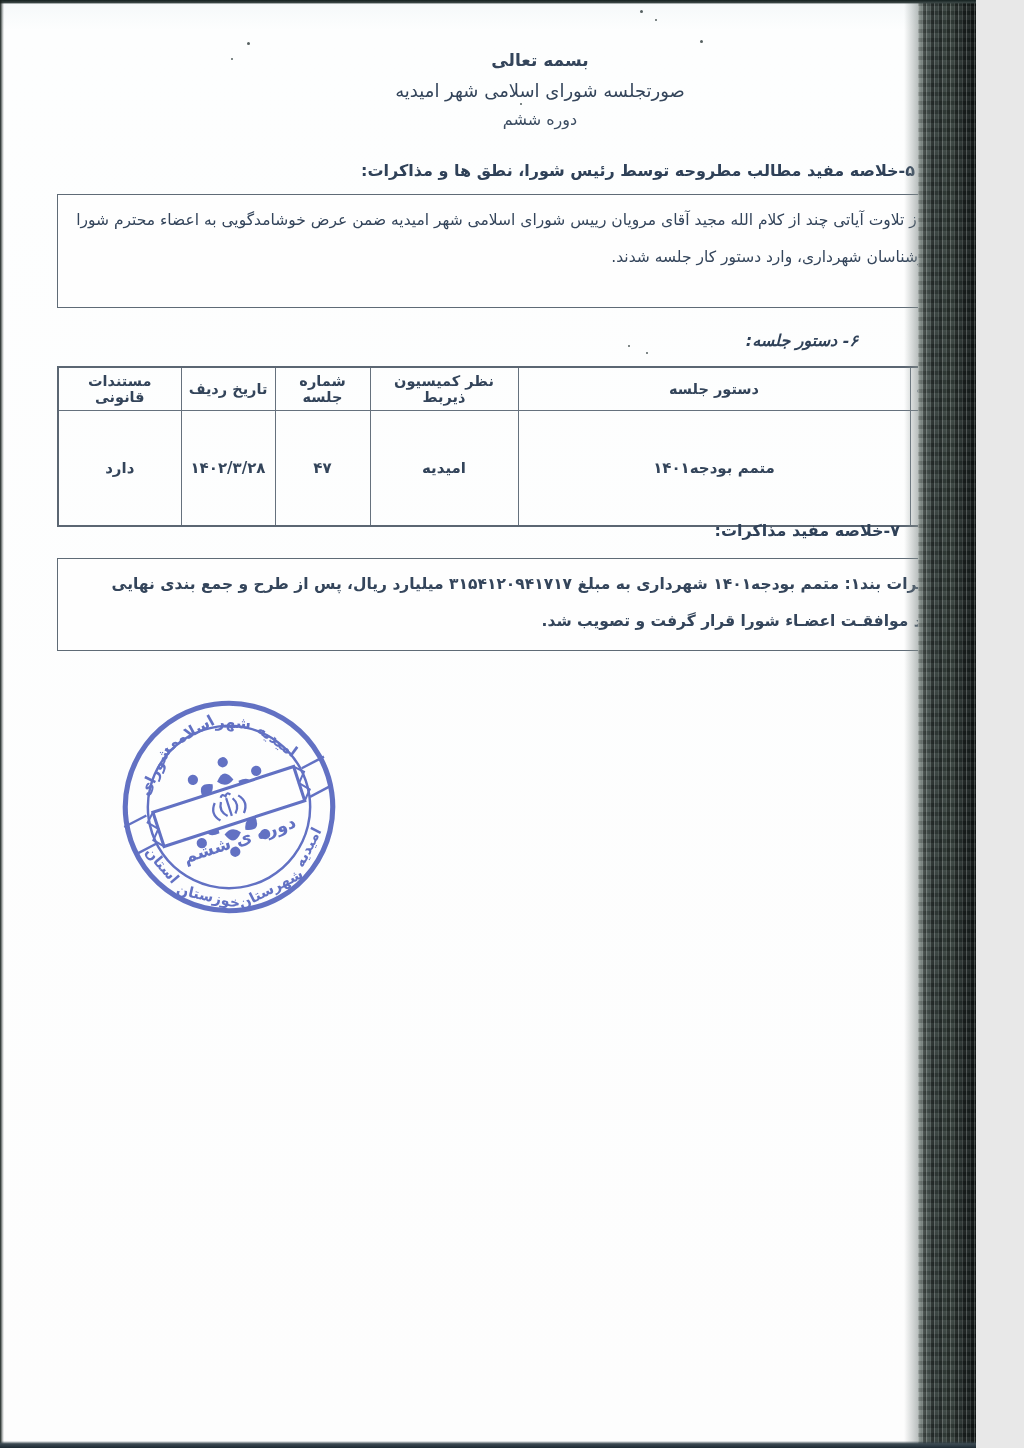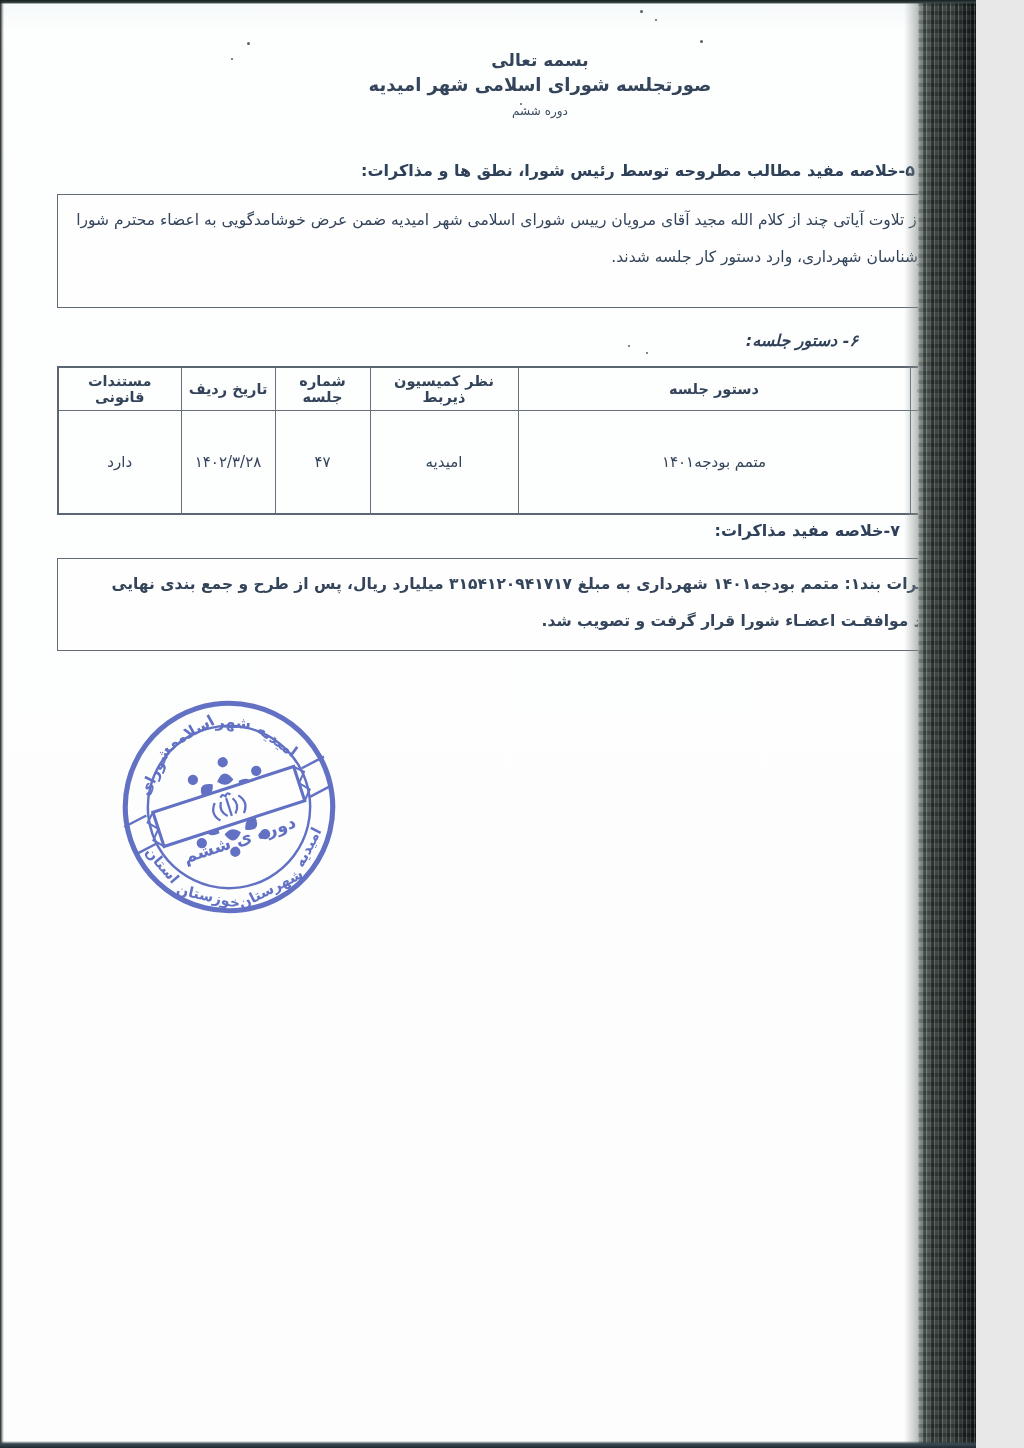--- a/index.html
+++ b/index.html
@@ -22,22 +22,22 @@
       repeating-linear-gradient(90deg,rgba(255,255,255,.20) 0 1px,rgba(0,0,0,0) 1px 4px,rgba(255,255,255,.10) 4px 5px,rgba(0,0,0,.28) 5px 8px),
       repeating-linear-gradient(0deg,rgba(255,255,255,.05) 0 2px,rgba(0,0,0,.14) 2px 6px,rgba(255,255,255,.04) 6px 9px),
       linear-gradient(90deg,#97a09c 0,#55615d 7px,#333d3b 16px,#39443f 55%,#232b2a 80%,#0e1413 100%);
   }
   .edge-right-fade{position:absolute;top:0;right:58px;width:14px;height:100%;z-index:4;
     background:linear-gradient(90deg,rgba(150,160,158,0) 0,rgba(130,140,138,.55) 100%);}
 
   
   .doc-header{position:absolute;top:50px;left:120px;width:840px;text-align:center;}
   .bismillah{font-size:17px;font-weight:bold;letter-spacing:.5px;}
-  .doc-title{font-size:18px;font-weight:bold;margin-top:4px;}
-  .doc-term{font-size:12px;margin-top:9px;color:#3c4d62;}
+  .doc-title{font-size:18px;font-weight:normal;margin-top:10px;}
+  .doc-term{font-size:16px;margin-top:9px;color:#3c4d62;}
 
   .sec-heading{position:absolute;font-size:16px;font-weight:bold;color:#2f4158;}
   .sec5-heading{top:161px;right:61px;}
   .sec6-heading{top:331px;right:118px;font-style:italic;}
   .sec7-heading{top:521px;right:76px;}
 
   .text-box{
     position:absolute;left:57px;width:906px;box-sizing:border-box;
     border:1px solid #5f6b76;background:rgba(255,255,255,.35);
     padding:7px 12px 0 12px;font-size:15.5px;line-height:37px;text-align:right;
@@ -46,21 +46,21 @@
   .box2{top:558px;height:93px;font-weight:bold;}
 
   
   .agenda-table-wrap{position:absolute;top:366px;left:57px;width:906px;}
   table.agenda{border-collapse:collapse;width:906px;table-layout:fixed;
     border:2px solid #5b6672;background:rgba(255,255,255,.3);}
   table.agenda th,table.agenda td{
     border:1px solid #66717d;text-align:center;vertical-align:middle;
     color:#33445a;overflow:hidden;}
   table.agenda th{height:38px;font-size:14.5px;font-weight:bold;padding:2px 3px;}
-  table.agenda td{height:98px;font-size:15px;font-weight:normal;padding:2px 3px;margin-left:20px;}
+  table.agenda td{height:98px;font-size:15px;font-weight:bold;padding:8px 3px;margin-left:20px;}
 
   
   .stamp{position:absolute;top:694px;left:116px;width:226px;height:226px;
     transform:rotate(-8deg);opacity:.92;z-index:3;}
   .stamp svg{width:100%;height:100%;}
   .stamp text{fill:#5566bf;font-family:"DejaVu Sans",sans-serif;}
 
   .speck{position:absolute;border-radius:50%;background:#2c3a3a;opacity:.8;z-index:2;}
 </style>
 </head>

